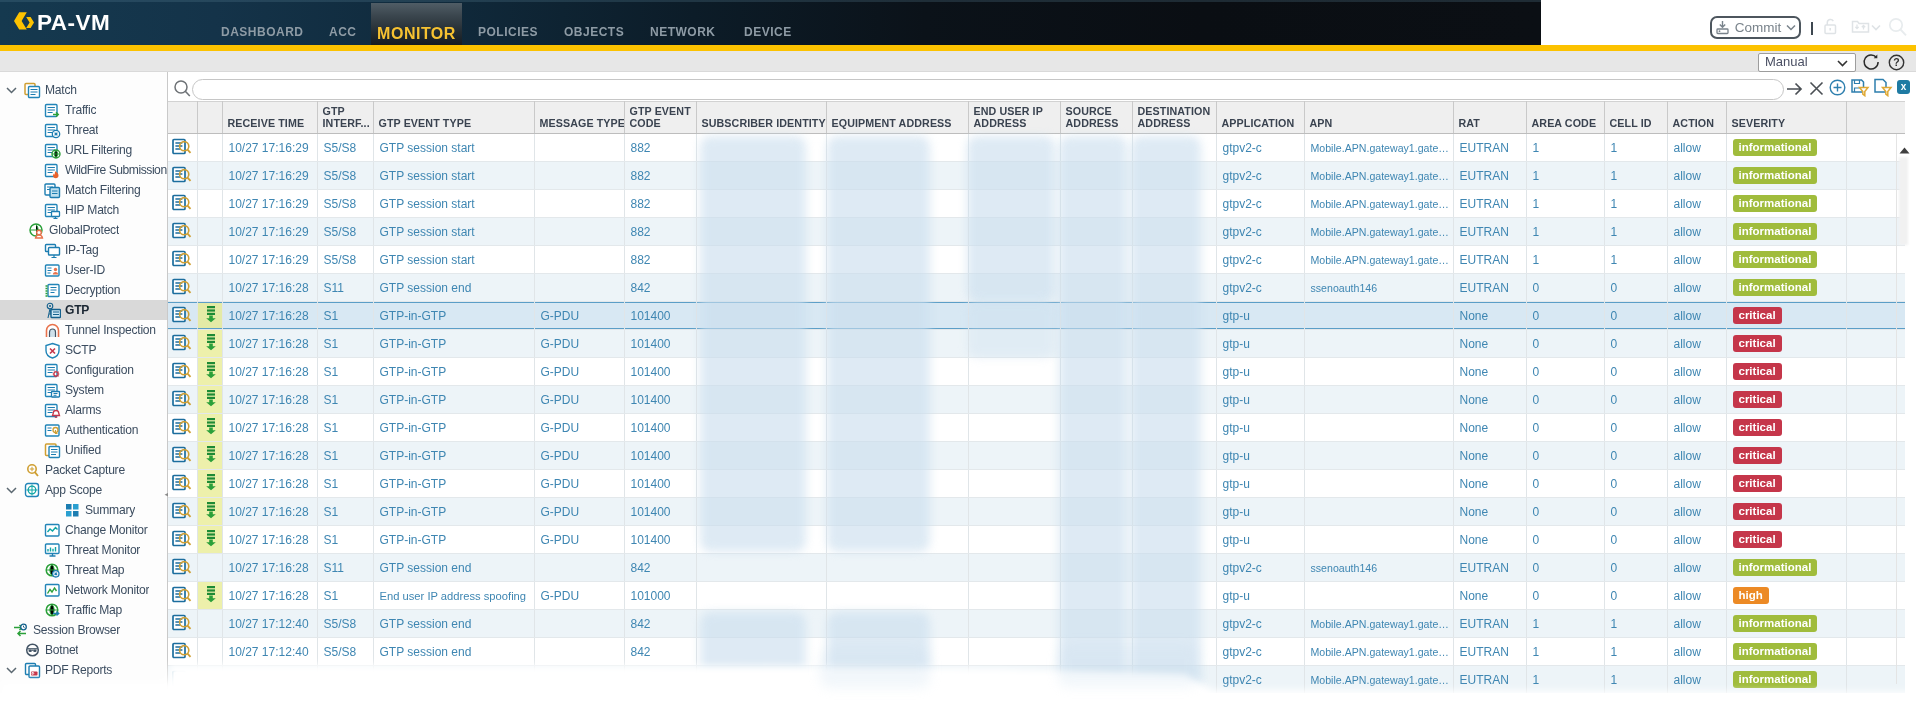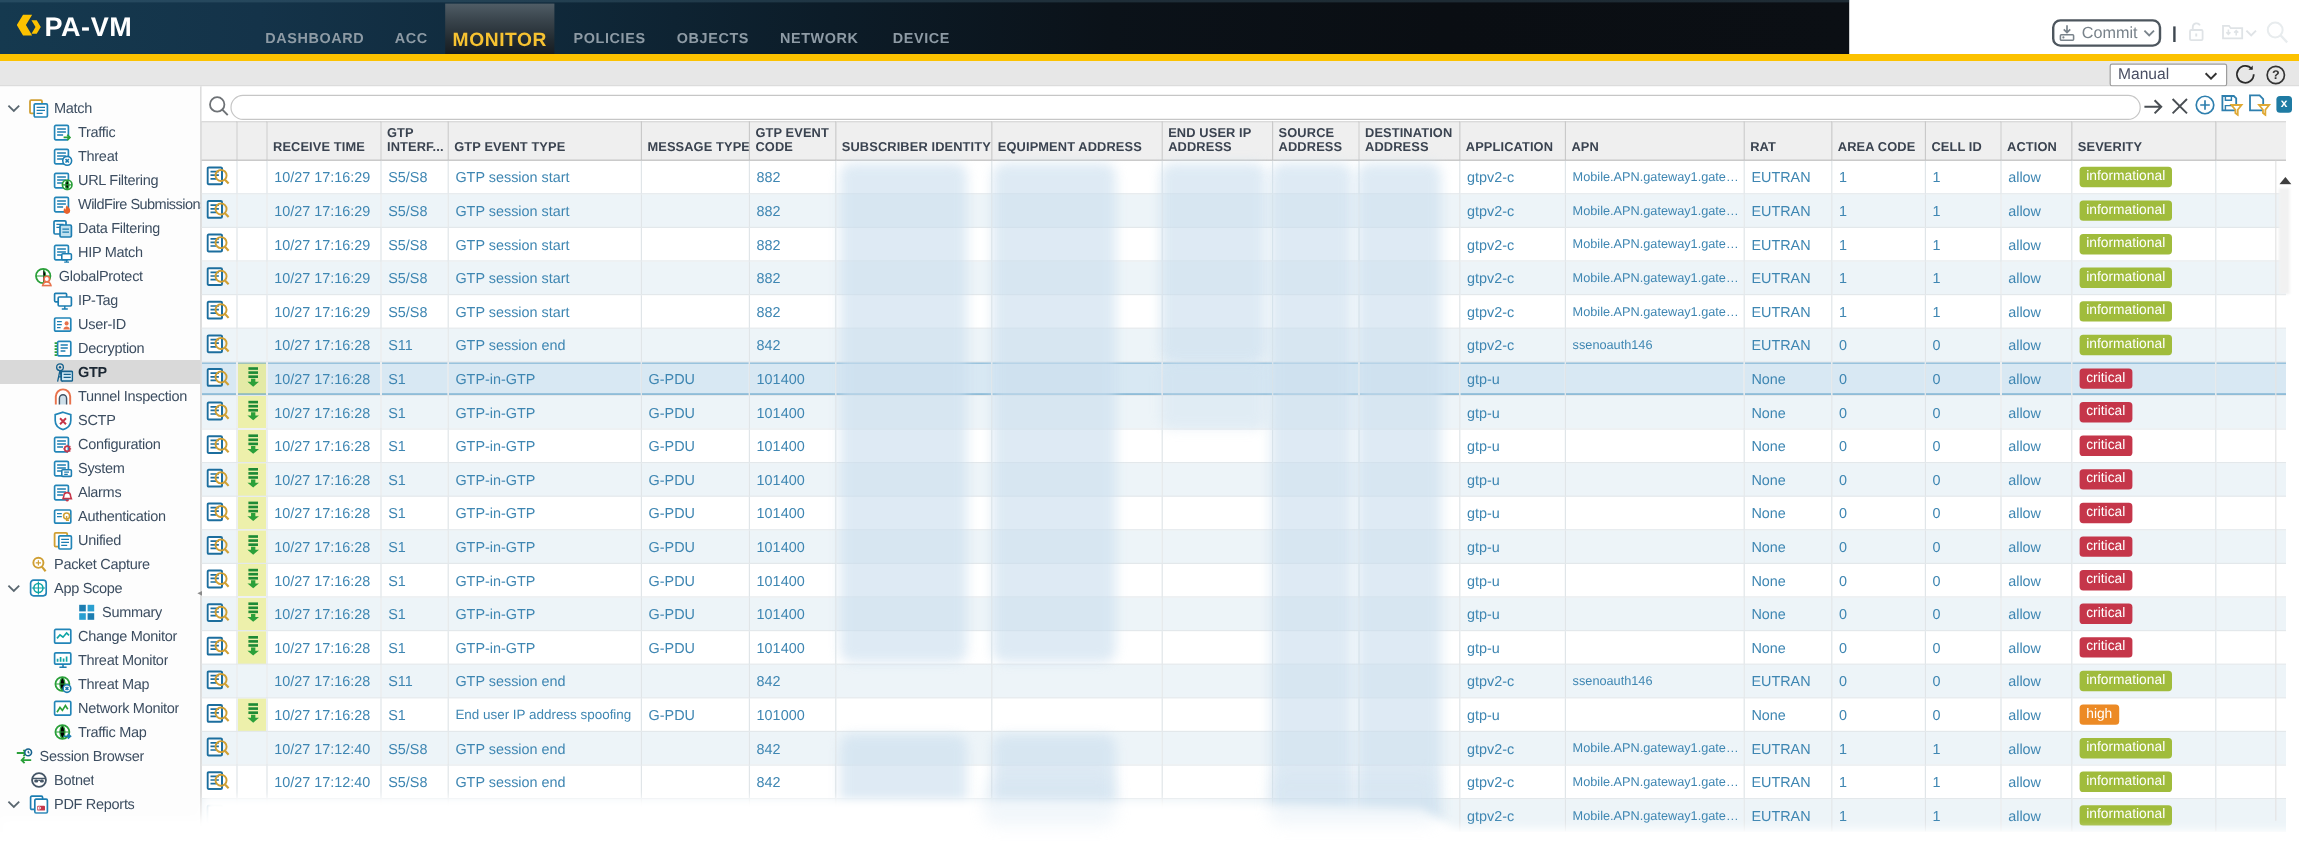--- a/index.html
+++ b/index.html
@@ -33,21 +33,21 @@
 #tbl th{height:32px;background:#efefef;border-right:1px solid #c9c9c9;border-bottom:1px solid #bdbdbd;border-top:1px solid #d2d2d2;font-size:10.7px;font-weight:700;color:#3a4350;text-align:left;vertical-align:bottom;padding:2px 3px 4px 5px;letter-spacing:.1px;line-height:12px;overflow:hidden;white-space:nowrap}
 #tbl td{height:28px;border-right:1px solid #e0e5e8;border-bottom:1px solid #e3e8eb;font-size:12px;color:#3e86b2;padding:0 0 0 6px;white-space:nowrap;overflow:hidden;vertical-align:middle}
 #tbl td:last-child,#tbl th:last-child{border-right:none}
 #tbl tr:nth-child(even) td{background:#edf4f8}
 #tbl tr:nth-child(odd) td{background:#fff}
 #tbl td.c1{padding:0 0 0 4px}
 #tbl td.apn{font-size:10.6px}
 #tbl td.pc{background:#edf0ab !important;padding:0 0 0 6px}
 #tbl tr.sel td{background:#d8e8f3;box-shadow:inset 0 1px 0 #5b9ec7,inset 0 -1px 0 #5b9ec7}
 #tbl tr.sel td.pc{background:#e4eaa6 !important}
-.bdg{display:inline-block;height:17px;line-height:17px;padding:0 6px;border-radius:3px;color:#fff;font-size:11.5px;font-weight:400}
+.bdg{display:inline-block;height:17px;line-height:17px;padding:0 6px;border-radius:3px;color:#fff;font-size:11.5px;font-weight:700}
 
 .band{position:absolute;background:#cadeee;opacity:.62;filter:blur(5px);border-radius:10px;pointer-events:none}
 
 #rsb-line{position:absolute;left:1896px;top:134px;width:1px;height:550px;background:#e4e4e4}
 #fade{position:absolute;left:0;top:630px;width:1916px;height:71px;pointer-events:none}
 </style></head><body>
 <div id="page">
 
 <div id="topbar">
 <svg id="logo" width="22" height="23" viewBox="0 0 22 23">
@@ -149,21 +149,21 @@
         </svg>
         <span class="tlbl"><span style="letter-spacing:-.45px">WildFire Submissions</span></span>
       </div>
 <div class="trow" style="padding-left:44px">
         <svg class="tic" width="17" height="17" viewBox="0 0 17 17">
           <rect x="1" y="2" width="10" height="11" rx="1" fill="#fff" stroke="#1c7db1" stroke-width="1.4"></rect>
           <path d="M3 5h6M3 7.5h6" stroke="#1c7db1" stroke-width="1.1"></path>
           <rect x="6" y="5.5" width="9.5" height="10" rx="1" fill="#bfe0ef" stroke="#1c7db1" stroke-width="1.4"></rect>
           <path d="M8 9h5.5M8 11.5h5.5" stroke="#1c7db1" stroke-width="1.1"></path>
         </svg>
-        <span class="tlbl">Data Filtering</span>
+        <span class="tlbl">Match Filtering</span>
       </div>
 <div class="trow" style="padding-left:44px">
         <svg class="tic" width="17" height="17" viewBox="0 0 17 17">
           <rect x="1.5" y="2.5" width="11.5" height="12" rx="1" fill="#fff" stroke="#2285b8" stroke-width="1.4"></rect>
           <path d="M3.6 5.5h7.3M3.6 8h7.3M3.6 10.5h5" stroke="#1c7db1" stroke-width="1.2"></path>
           <rect x="7.5" y="9.5" width="8" height="5" rx="0.8" fill="#fff" stroke="#1c7db1" stroke-width="1.3"></rect>
           <path d="M11.5 14.5v2m-2 0h4" stroke="#1c7db1" stroke-width="1.2"></path>
         </svg>
         <span class="tlbl">HIP Match</span>
       </div>

